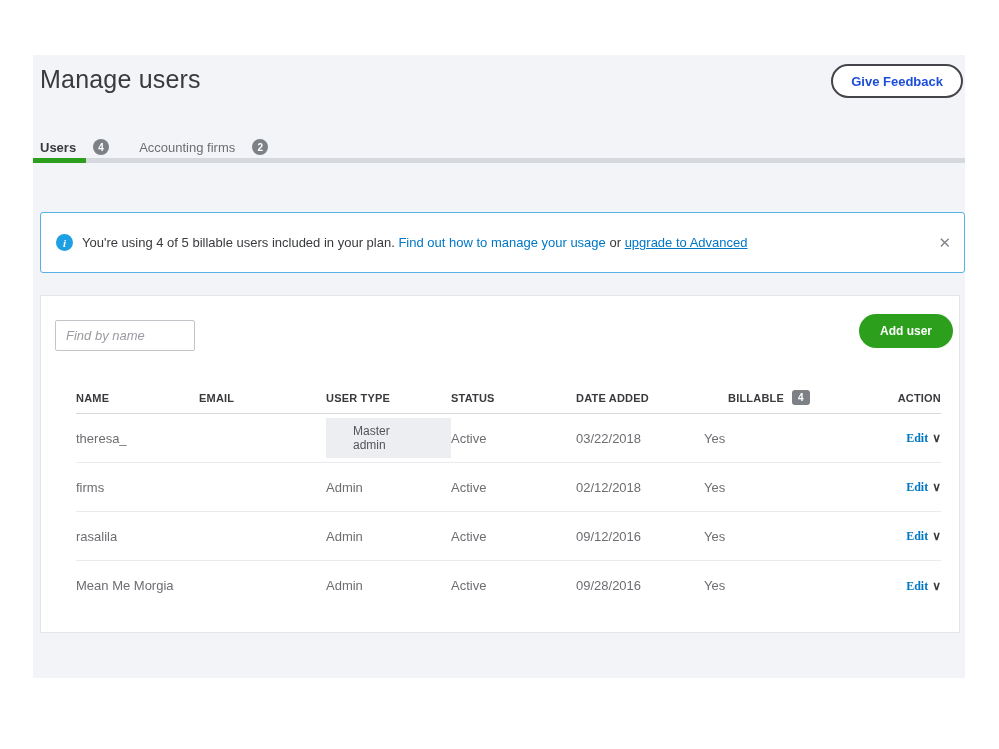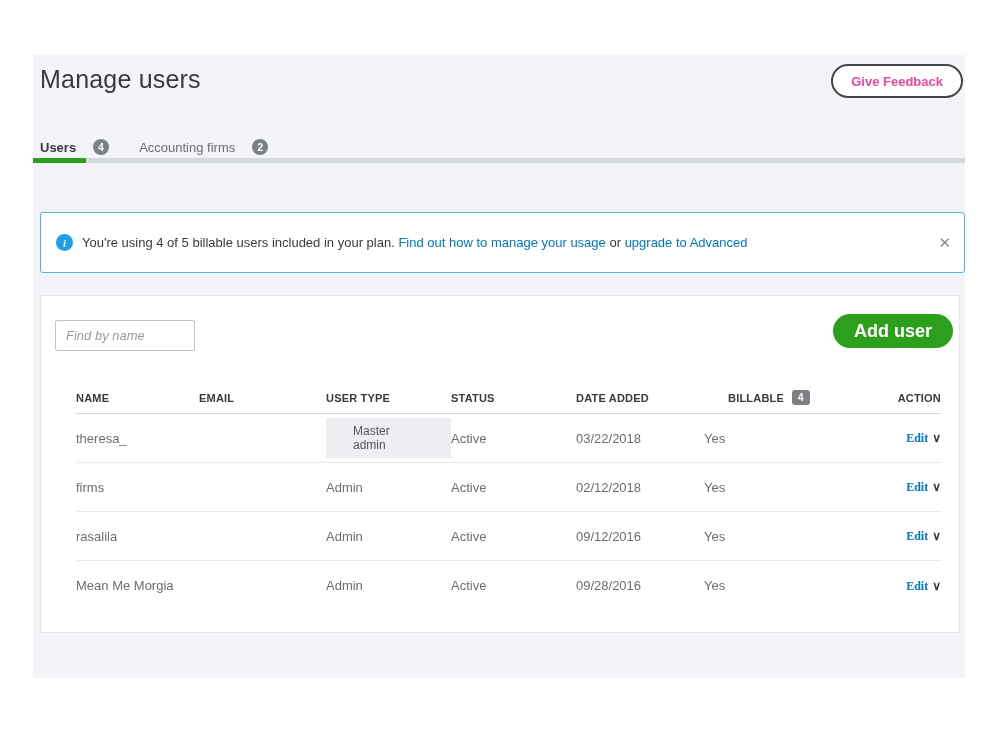--- a/index.html
+++ b/index.html
@@ -4,21 +4,21 @@
 <style>
   * { margin:0; padding:0; box-sizing:border-box; }
   html,body { width:999px; height:749px; background:#ffffff; font-family:"Liberation Sans", sans-serif; color:#393a3d; }
   body { position:relative; overflow:hidden; }
 
   .panel { position:absolute; left:33px; top:55px; width:932px; height:623px; background:#f3f4f7; }
 
   
   .page-title { position:absolute; left:7px; top:10px; font-size:25px; font-weight:400; letter-spacing:.2px; color:#393a3d; }
   .feedback-btn { position:absolute; right:2px; top:9px; height:34px; padding:0 18px; background:#ffffff;
-    border:2px solid #43454a; border-radius:17px; font-size:13px; font-weight:bold; color:#ec4899;
+    border:2px solid #43454a; border-radius:17px; font-size:13px; font-weight:bold; color:#1d4ed8;
     display:flex; align-items:center; cursor:pointer; font-family:inherit; }
 
   
   .tabs { position:absolute; left:7px; top:84px; display:flex; gap:30px; align-items:center; }
   .tab { display:flex; align-items:center; gap:17px; font-size:13px; cursor:pointer; }
   .tab .tab-label-active { font-weight:bold; color:#393a3d; }
   .tab .tab-label-inactive { color:#6d6e72; }
   .count-badge { width:16px; height:16px; border-radius:50%; background:#7d8085; color:#ffffff;
     font-size:10px; font-weight:bold; display:flex; align-items:center; justify-content:center; }
   .tab-strip { position:absolute; left:0; top:103px; width:100%; height:5px; background:#d5d8dd; }
@@ -33,21 +33,21 @@
   .banner a { text-decoration:none; cursor:pointer; }
   .banner-close { position:absolute; right:13px; top:50%; transform:translateY(-50%); color:#84878d;
     font-size:15px; background:none; border:none; cursor:pointer; font-family:inherit; }
 
   
   .card { position:absolute; left:7px; top:240px; width:920px; height:338px; background:#ffffff; border:1px solid #e3e5e9; }
   .search-input { position:absolute; left:14px; top:24px; width:140px; height:31px; border:1px solid #c1c4c9;
     border-radius:2px; padding:0 10px; font-size:13px; font-style:italic; font-family:inherit; color:#53545a; }
   .search-input::placeholder { color:#9a9ca1; opacity:1; }
   .add-user-btn { position:absolute; right:6px; top:18px; height:34px; padding:0 21px; border:none; border-radius:17px;
-    color:#ffffff; font-size:18px; font-weight:bold; font-family:inherit; display:flex; align-items:center; cursor:pointer; }
+    color:#ffffff; font-size:12px; font-weight:bold; font-family:inherit; display:flex; align-items:center; cursor:pointer; }
 
   
   .table { position:absolute; left:35px; top:86px; width:865px; }
   .trow { display:grid; grid-template-columns:123px 127px 125px 125px 128px 157px 1fr; align-items:center; }
   .thead { height:32px; border-bottom:1px solid #d5d8dd; font-size:11px; font-weight:bold; color:#393a3d; letter-spacing:.2px; }
   .th-billable { display:flex; align-items:center; gap:8px;padding-left:24px; }
   .sq-badge { min-width:18px; height:15px; padding:0 3px; border-radius:3px; background:#7d8085; color:#ffffff;
     font-size:10px; font-weight:bold; display:flex; align-items:center; justify-content:center; }
   .tdata { height:49px; font-size:13px; color:#6d6e72; border-bottom:1px solid #e9ebee; }
   .tdata:last-child { border-bottom:none; }
@@ -79,21 +79,21 @@
   <div class="tab-strip">
     <div class="tab-strip-active" style="background:#2ca01c;"></div>
   </div>
 
   <div class="banner">
     <span class="info-icon" style="background:#1ca0e3;">i</span>
     <span class="banner-text">
       <span>You're using 4 of 5 billable users included in your plan.</span>
       <a style="color:#0077c5;">Find out how to manage your usage</a>
       <span>or</span>
-      <a style="color:#0077c5;">upgrade to Advanced</a>
+      <a style="color:#0077c5;text-decoration:underline;">upgrade to Advanced</a>
     </span>
     <button class="banner-close">✕</button>
   </div>
 
   <div class="card">
 
     <input class="search-input" type="text" placeholder="Find by name" style="">
 
     <button class="add-user-btn" style="background:#2ca01c;">Add user</button>
 

